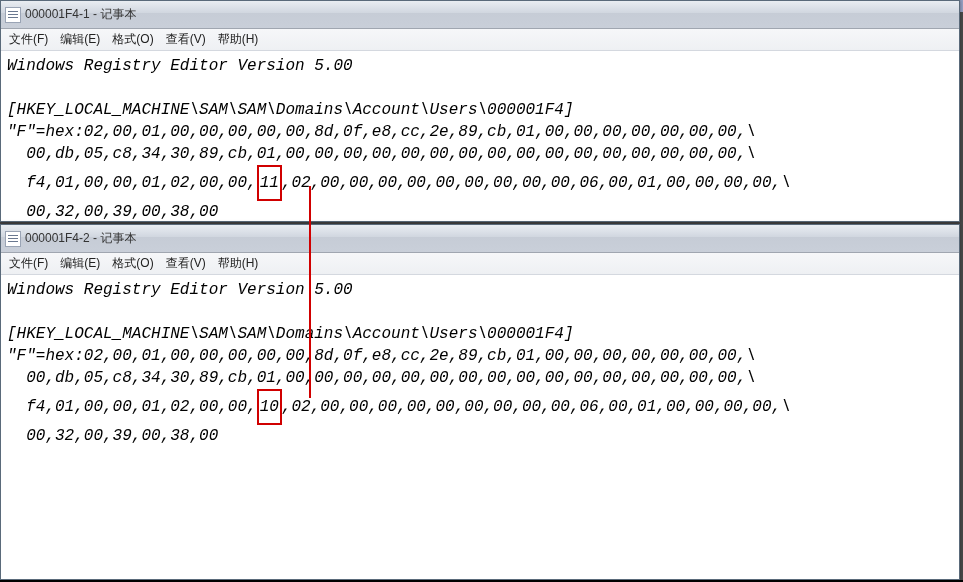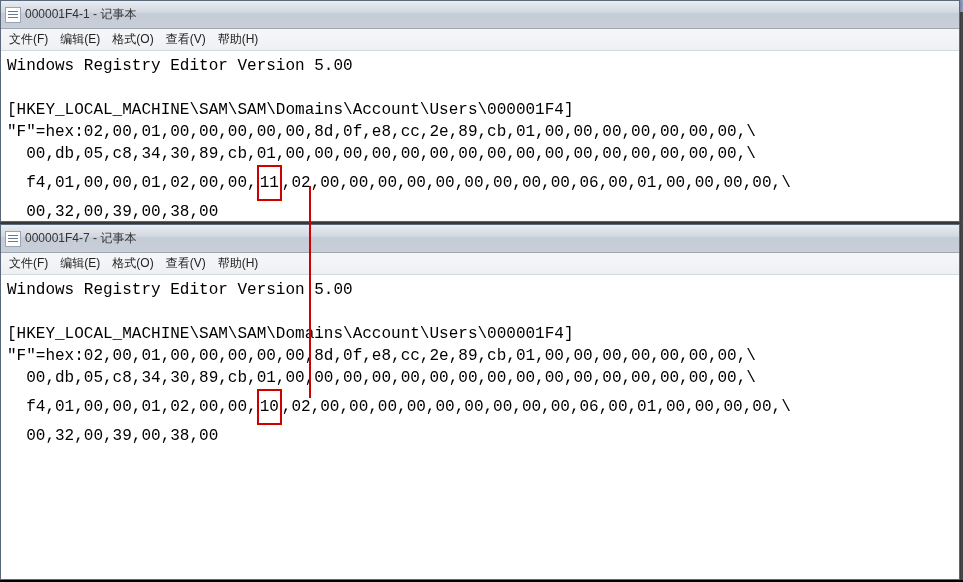--- a/index.html
+++ b/index.html
@@ -77,21 +77,21 @@
     font-family: Consolas, "Courier New", monospace;
     font-size: 16px;
     line-height: 22px;
     color: #000;
     white-space: pre;
     position: relative;
     height: calc(100% - 50px);
     background: #fff;
     overflow: hidden;
   }
-  .content .line { display: block; }
+  .content .line { display: block; font-style: italic; }
   .hl-box {
     border: 2px solid #d00000;
     padding: 8px 1px;
     display: inline-block;
     line-height: 16px;
     position: relative;
     top: 0px;
   }
   .connector {
     position: absolute;
@@ -125,21 +125,21 @@
     <span class="menu-item">格式(O)</span>
     <span class="menu-item">查看(V)</span>
     <span class="menu-item">帮助(H)</span>
   </div>
   <div class="content" id="content-w1"><span class="line">Windows Registry Editor Version 5.00</span><span class="line">&nbsp;</span><span class="line">[HKEY_LOCAL_MACHINE\SAM\SAM\Domains\Account\Users\000001F4]</span><span class="line">"F"=hex:02,00,01,00,00,00,00,00,8d,0f,e8,cc,2e,89,cb,01,00,00,00,00,00,00,00,\</span><span class="line">  00,db,05,c8,34,30,89,cb,01,00,00,00,00,00,00,00,00,00,00,00,00,00,00,00,00,\</span><span class="line">  f4,01,00,00,01,02,00,00,<span class="hl-box">11</span>,02,00,00,00,00,00,00,00,00,00,06,00,01,00,00,00,00,\</span><span class="line">  00,32,00,39,00,38,00</span></div>
 </div>
 
 <div class="window win2">
   <div class="titlebar">
     <span class="app-icon"></span>
-    <span class="title-text">000001F4-7 - 记事本</span>
+    <span class="title-text">000001F4-2 - 记事本</span>
   </div>
   <div class="menubar">
     <span class="menu-item">文件(F)</span>
     <span class="menu-item">编辑(E)</span>
     <span class="menu-item">格式(O)</span>
     <span class="menu-item">查看(V)</span>
     <span class="menu-item">帮助(H)</span>
   </div>
   <div class="content" id="content-w2"><span class="line">Windows Registry Editor Version 5.00</span><span class="line">&nbsp;</span><span class="line">[HKEY_LOCAL_MACHINE\SAM\SAM\Domains\Account\Users\000001F4]</span><span class="line">"F"=hex:02,00,01,00,00,00,00,00,8d,0f,e8,cc,2e,89,cb,01,00,00,00,00,00,00,00,\</span><span class="line">  00,db,05,c8,34,30,89,cb,01,00,00,00,00,00,00,00,00,00,00,00,00,00,00,00,00,\</span><span class="line">  f4,01,00,00,01,02,00,00,<span class="hl-box">10</span>,02,00,00,00,00,00,00,00,00,00,06,00,01,00,00,00,00,\</span><span class="line">  00,32,00,39,00,38,00</span></div>
 </div>

